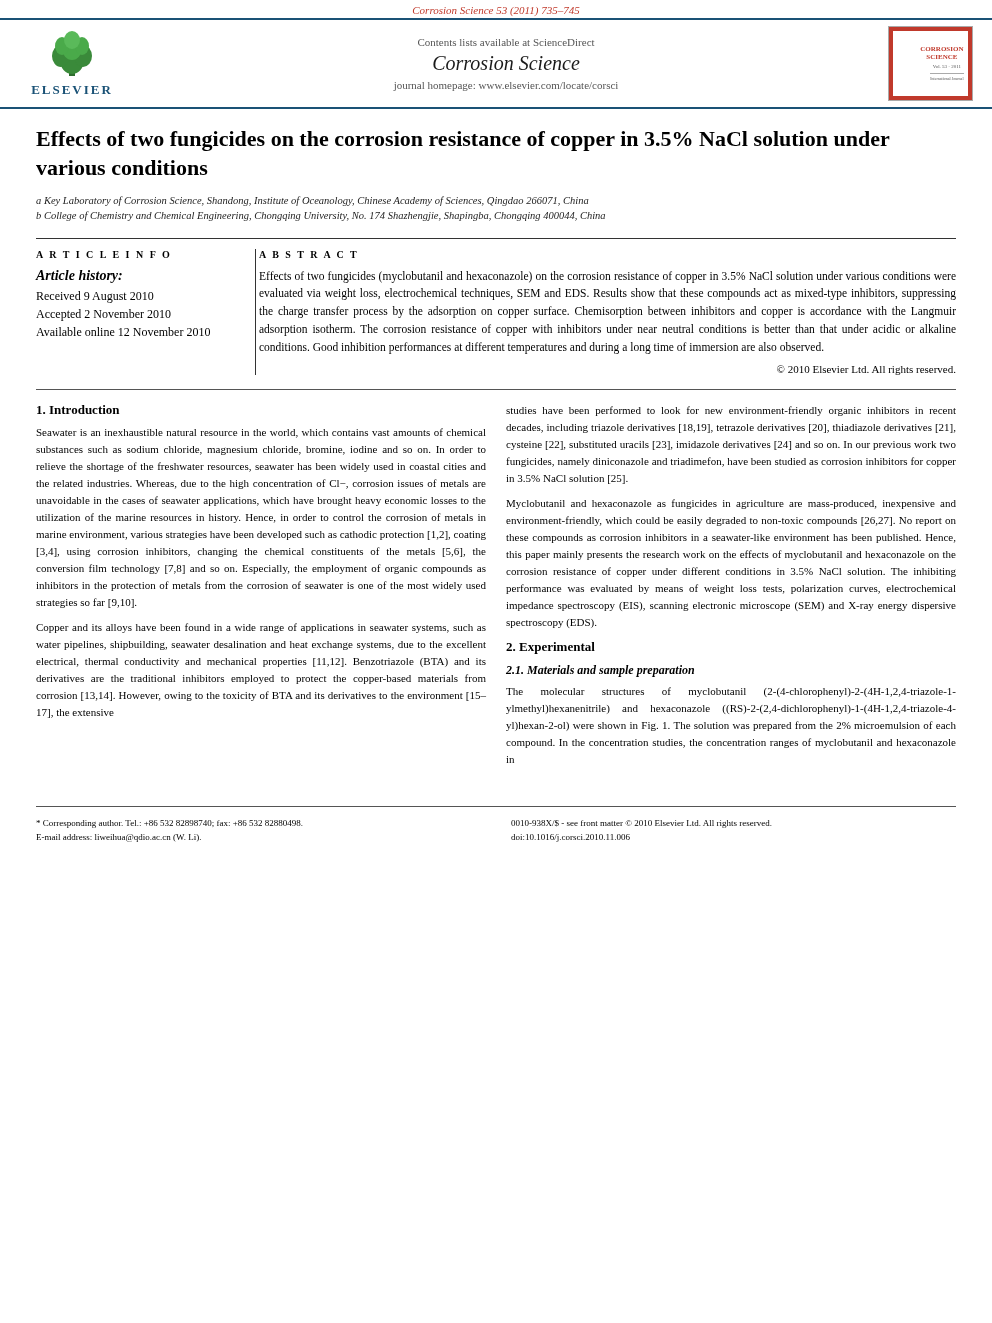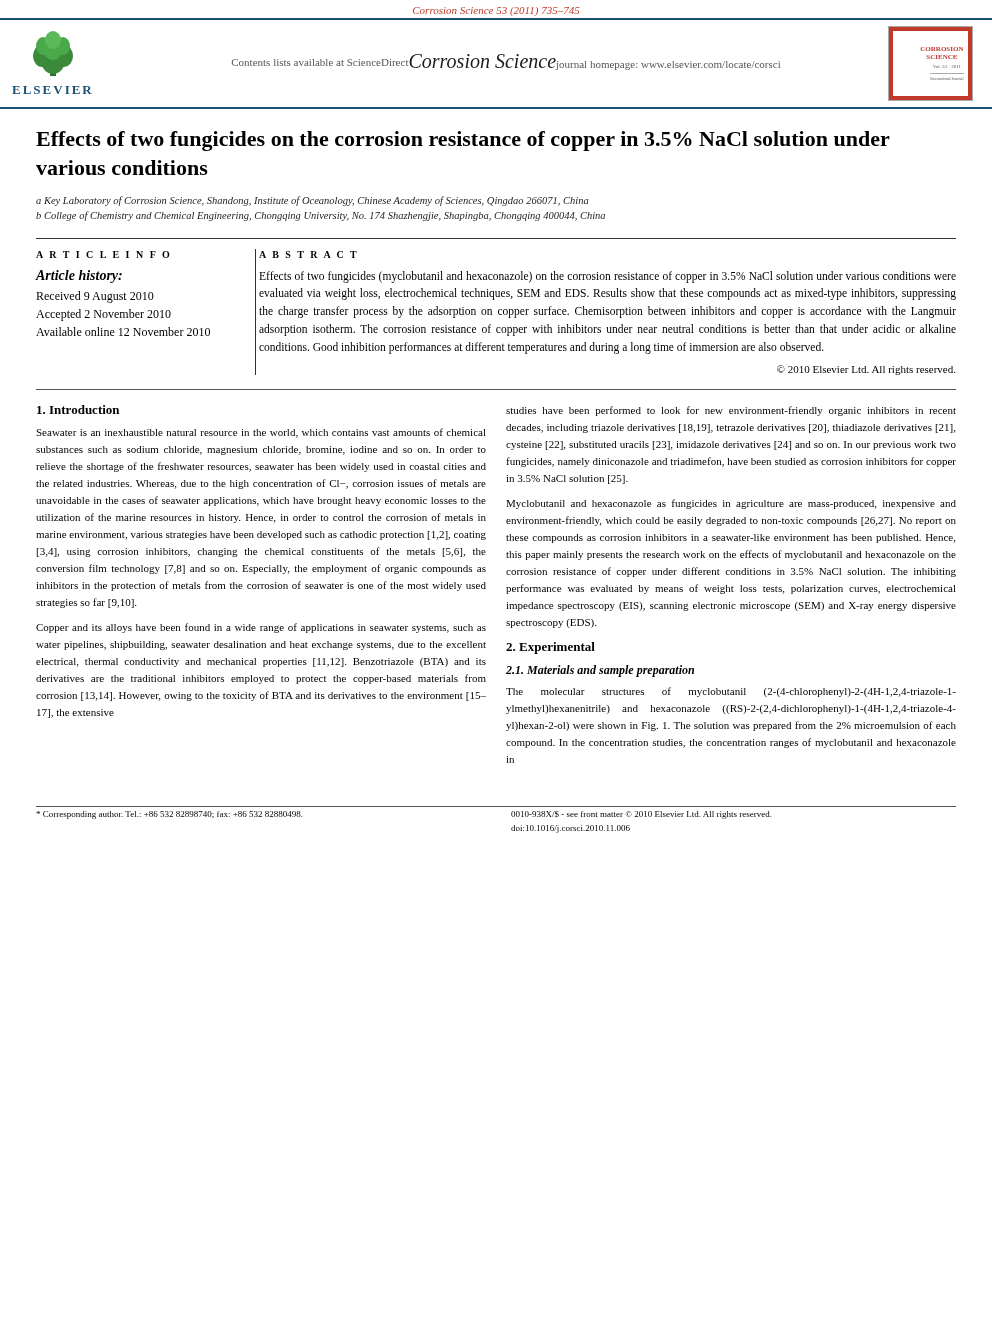--- a/index.html
+++ b/index.html
@@ -28,21 +28,21 @@
       align-items: stretch;
       border-top: 2px solid #1a5276;
       border-bottom: 2px solid #1a5276;
       padding: 6px 12px;
       gap: 10px;
     }
     .header-left {
       display: flex;
       flex-direction: column;
       justify-content: center;
-      align-items: flex-start;
+      align-items: center;
       min-width: 120px;
     }
     .elsevier-logo {
       display: flex;
       flex-direction: column;
       align-items: center;
     }
     .elsevier-tree {
       width: 60px;
       height: 50px;
@@ -50,21 +50,21 @@
     .elsevier-label {
       font-size: 13px;
       font-weight: bold;
       color: #1a5276;
       letter-spacing: 2px;
       margin-top: 2px;
     }
     .header-center {
       flex: 1;
       display: flex;
-      flex-direction: row;
+      flex-direction: column;
       justify-content: center;
       align-items: center;
     }
     .sciencedirect-line {
       font-size: 11px;
       color: #555;
       margin-bottom: 4px;
     }
     .journal-title-header {
       font-size: 20px;
@@ -251,21 +251,21 @@
       font-size: 11px;
       line-height: 1.55;
       text-align: justify;
       margin-bottom: 8px;
     }
 
     
     .footer-bar {
       border-top: 1px solid #555;
       margin: 10px 36px 0;
-      padding-top: 1px;
+      padding-top: 10px;
       display: flex;
       gap: 30px;
       align-items: flex-start;
     }
     .footer-footnote {
       font-size: 9px;
       line-height: 1.5;
       flex: 1;
     }
     .footer-note {
@@ -368,18 +368,19 @@
       <div class="body-para">
         The molecular structures of myclobutanil (2-(4-chlorophenyl)-2-(4H-1,2,4-triazole-1-ylmethyl)hexanenitrile) and hexaconazole ((RS)-2-(2,4-dichlorophenyl)-1-(4H-1,2,4-triazole-4-yl)hexan-2-ol) were shown in Fig. 1. The solution was prepared from the 2% microemulsion of <span>each</span> compound. In the concentration studies, the concentration ranges of myclobutanil and hexaconazole in
       </div>
     </div>
   </div>
 </div>
 
 <div class="footer-bar">
   <div class="footer-footnote">
     <div>* Corresponding author. Tel.: +86 532 82898740; fax: +86 532 82880498.</div>
+    <div>E-mail address: liweihua@qdio.ac.cn (W. Li).</div>
   </div>
   <div class="footer-note">
     <div>0010-938X/$ - see front matter © 2010 Elsevier Ltd. All rights reserved.</div>
     <div>doi:10.1016/j.corsci.2010.11.006</div>
   </div>
 </div>
 
 </body></html>

